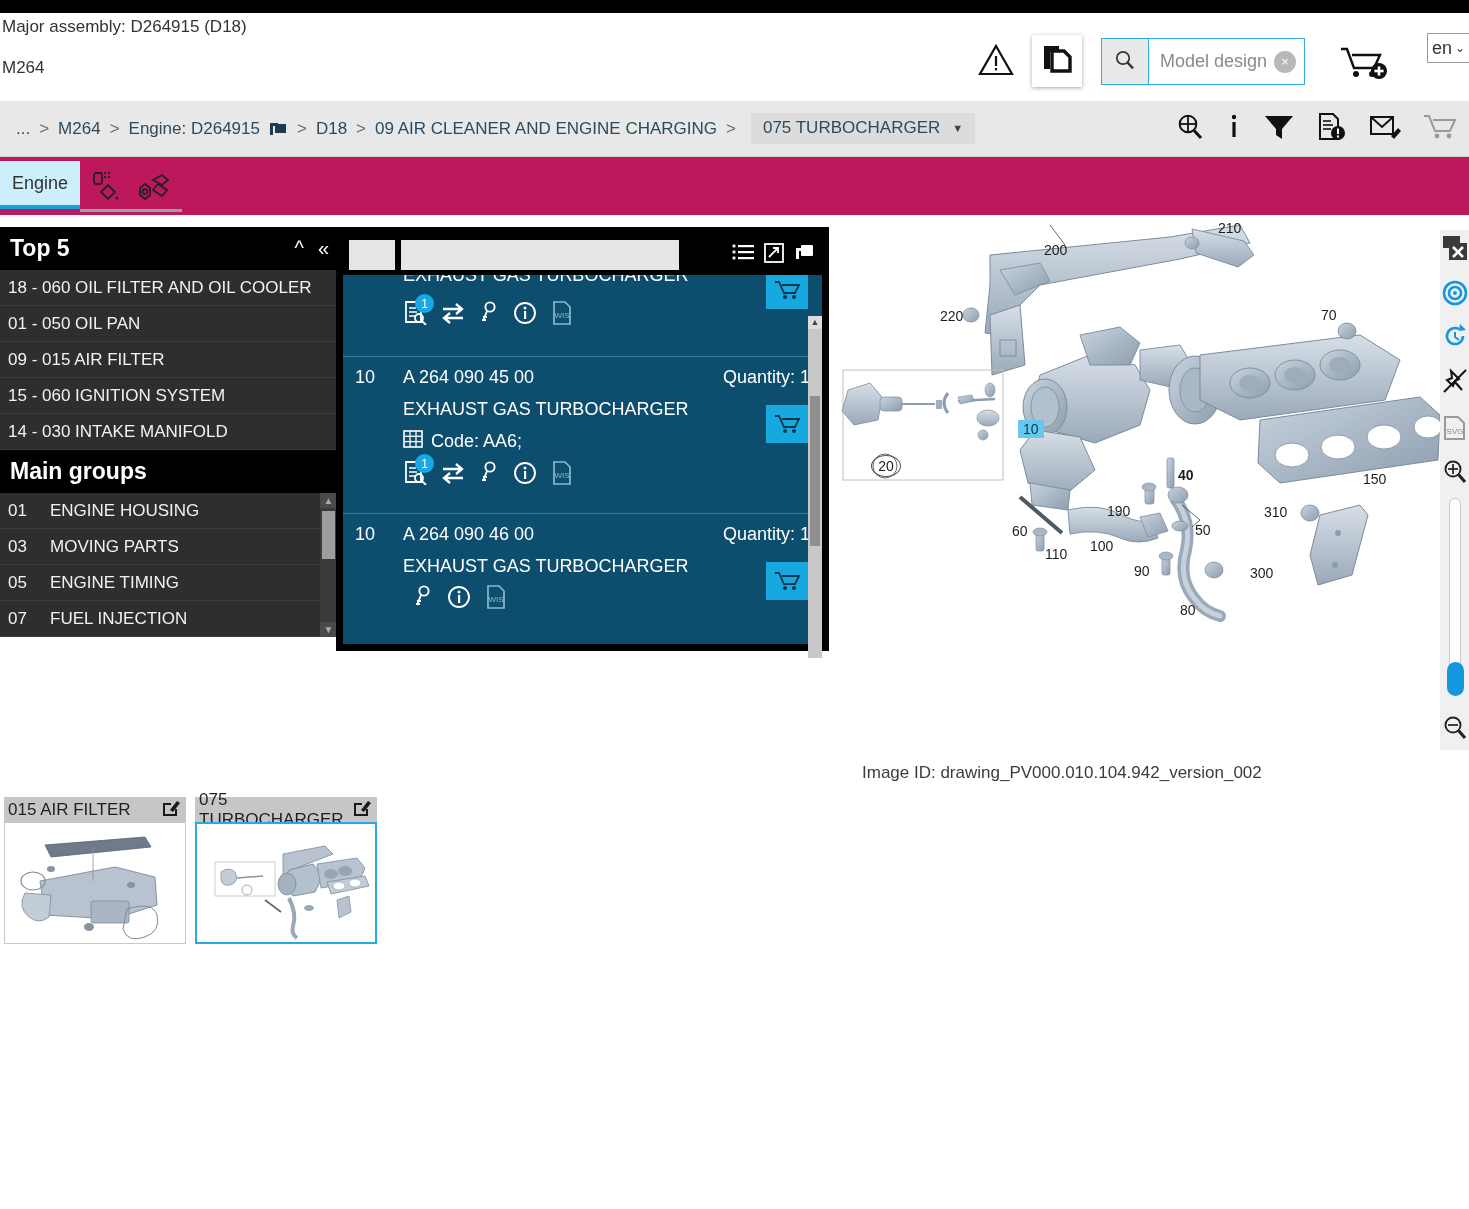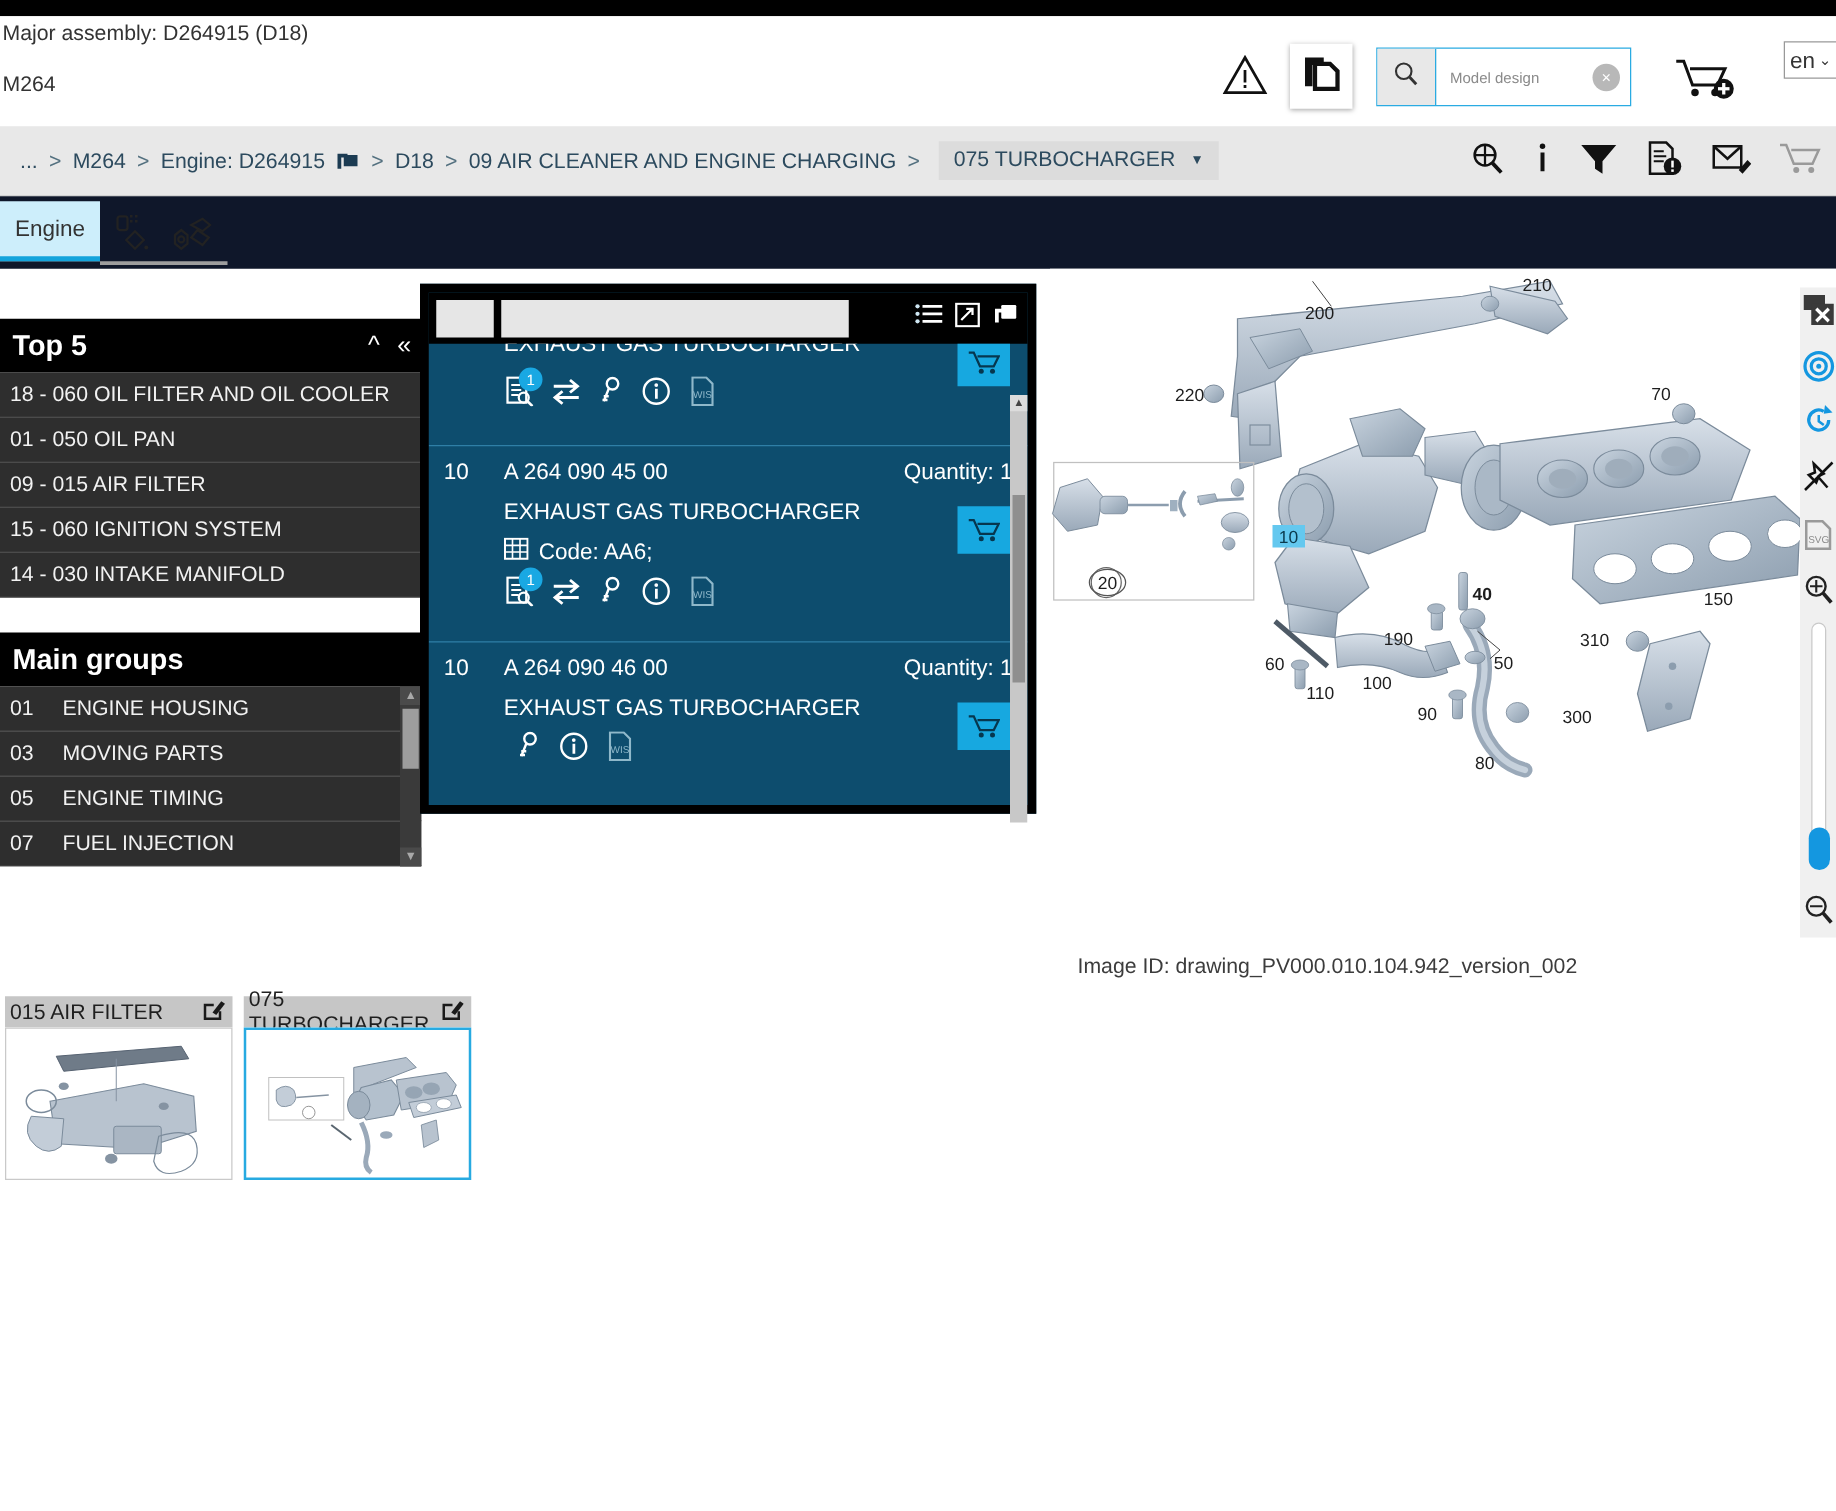--- a/index.html
+++ b/index.html
@@ -46,21 +46,21 @@
   }
   .hdr-search .sbtn {
     width:47px; background:#e8e8e8; border-right:1px solid #2aabe2;
     display:flex; align-items:center; justify-content:center;
   }
   .hdr-search .sinput {
     flex:1; position:relative; display:flex; align-items:center;
   }
   .hdr-search .sinput input {
     width:100%; height:100%; border:0; outline:0; padding:0 32px 0 11px;
-    font-size:12px; color:#555; font-family:"Liberation Sans", sans-serif;
+    font-size:18px; color:#555; font-family:"Liberation Sans", sans-serif;
     background:transparent;
   }
   .hdr-search .sinput input::placeholder { color:#8a8a8a; }
   .clear-round {
     position:absolute; right:8px; top:50%; transform:translateY(-50%);
     width:22px; height:22px; border-radius:50%; background:#b8b8b8;
     color:#fff; font-size:13px; line-height:22px; text-align:center;
   }
   .cart-hdr { position:absolute; left:1339px; top:30px; width:52px; height:40px; }
   .lang-sel {
@@ -89,21 +89,21 @@
   }
   .crumb-drop .caret { font-size:11px; color:#2c4a5e; }
   .crumb-tools {
     position:absolute; right:8px; top:0; height:56px;
     display:flex; align-items:center; gap:22px; padding-right:4px;
   }
 
   
   .tabbar {
     position:absolute; left:0; top:157px; width:1469px; height:58px;
-    background:#0f172a;
+    background:#be185d;
   }
   .tab-engine {
     position:absolute; left:0; top:4px; width:80px; height:48px;
     background:#cdeefb; color:#333; font-size:18px;
     display:flex; align-items:center; justify-content:center;
     border-bottom:4px solid #14a4dc;
   }
   .tab-icon {
     position:absolute; top:10px; width:50px; height:40px;
     display:flex; align-items:center; justify-content:center;
@@ -126,21 +126,21 @@
   .tab-search input {
     width:100%; height:100%; border:0; outline:0; padding:0 34px 0 10px;
     font-size:16px; background:transparent;
     font-family:"Liberation Sans", sans-serif;
   }
 
   
   .leftpanel { position:absolute; left:0; top:227px; width:337px; height:424px; }
   .panel-hdr {
     background:#000; color:#fff; height:43px; display:flex; align-items:center;
-    padding:0 10px; position:relative;margin-top:28px;
+    padding:0 10px; position:relative;
   }
   .panel-hdr .title { font-size:23px; font-weight:bold; }
   .panel-hdr .acts {
     position:absolute; right:8px; top:0; height:43px;
     display:flex; align-items:center; gap:14px;
   }
   .chev { font-size:20px; color:#fff; }
   .list-item {
     height:36px; background:#2e2e2e; color:#f2f2f2; font-size:17px;
     display:flex; align-items:center; padding:0 8px;

